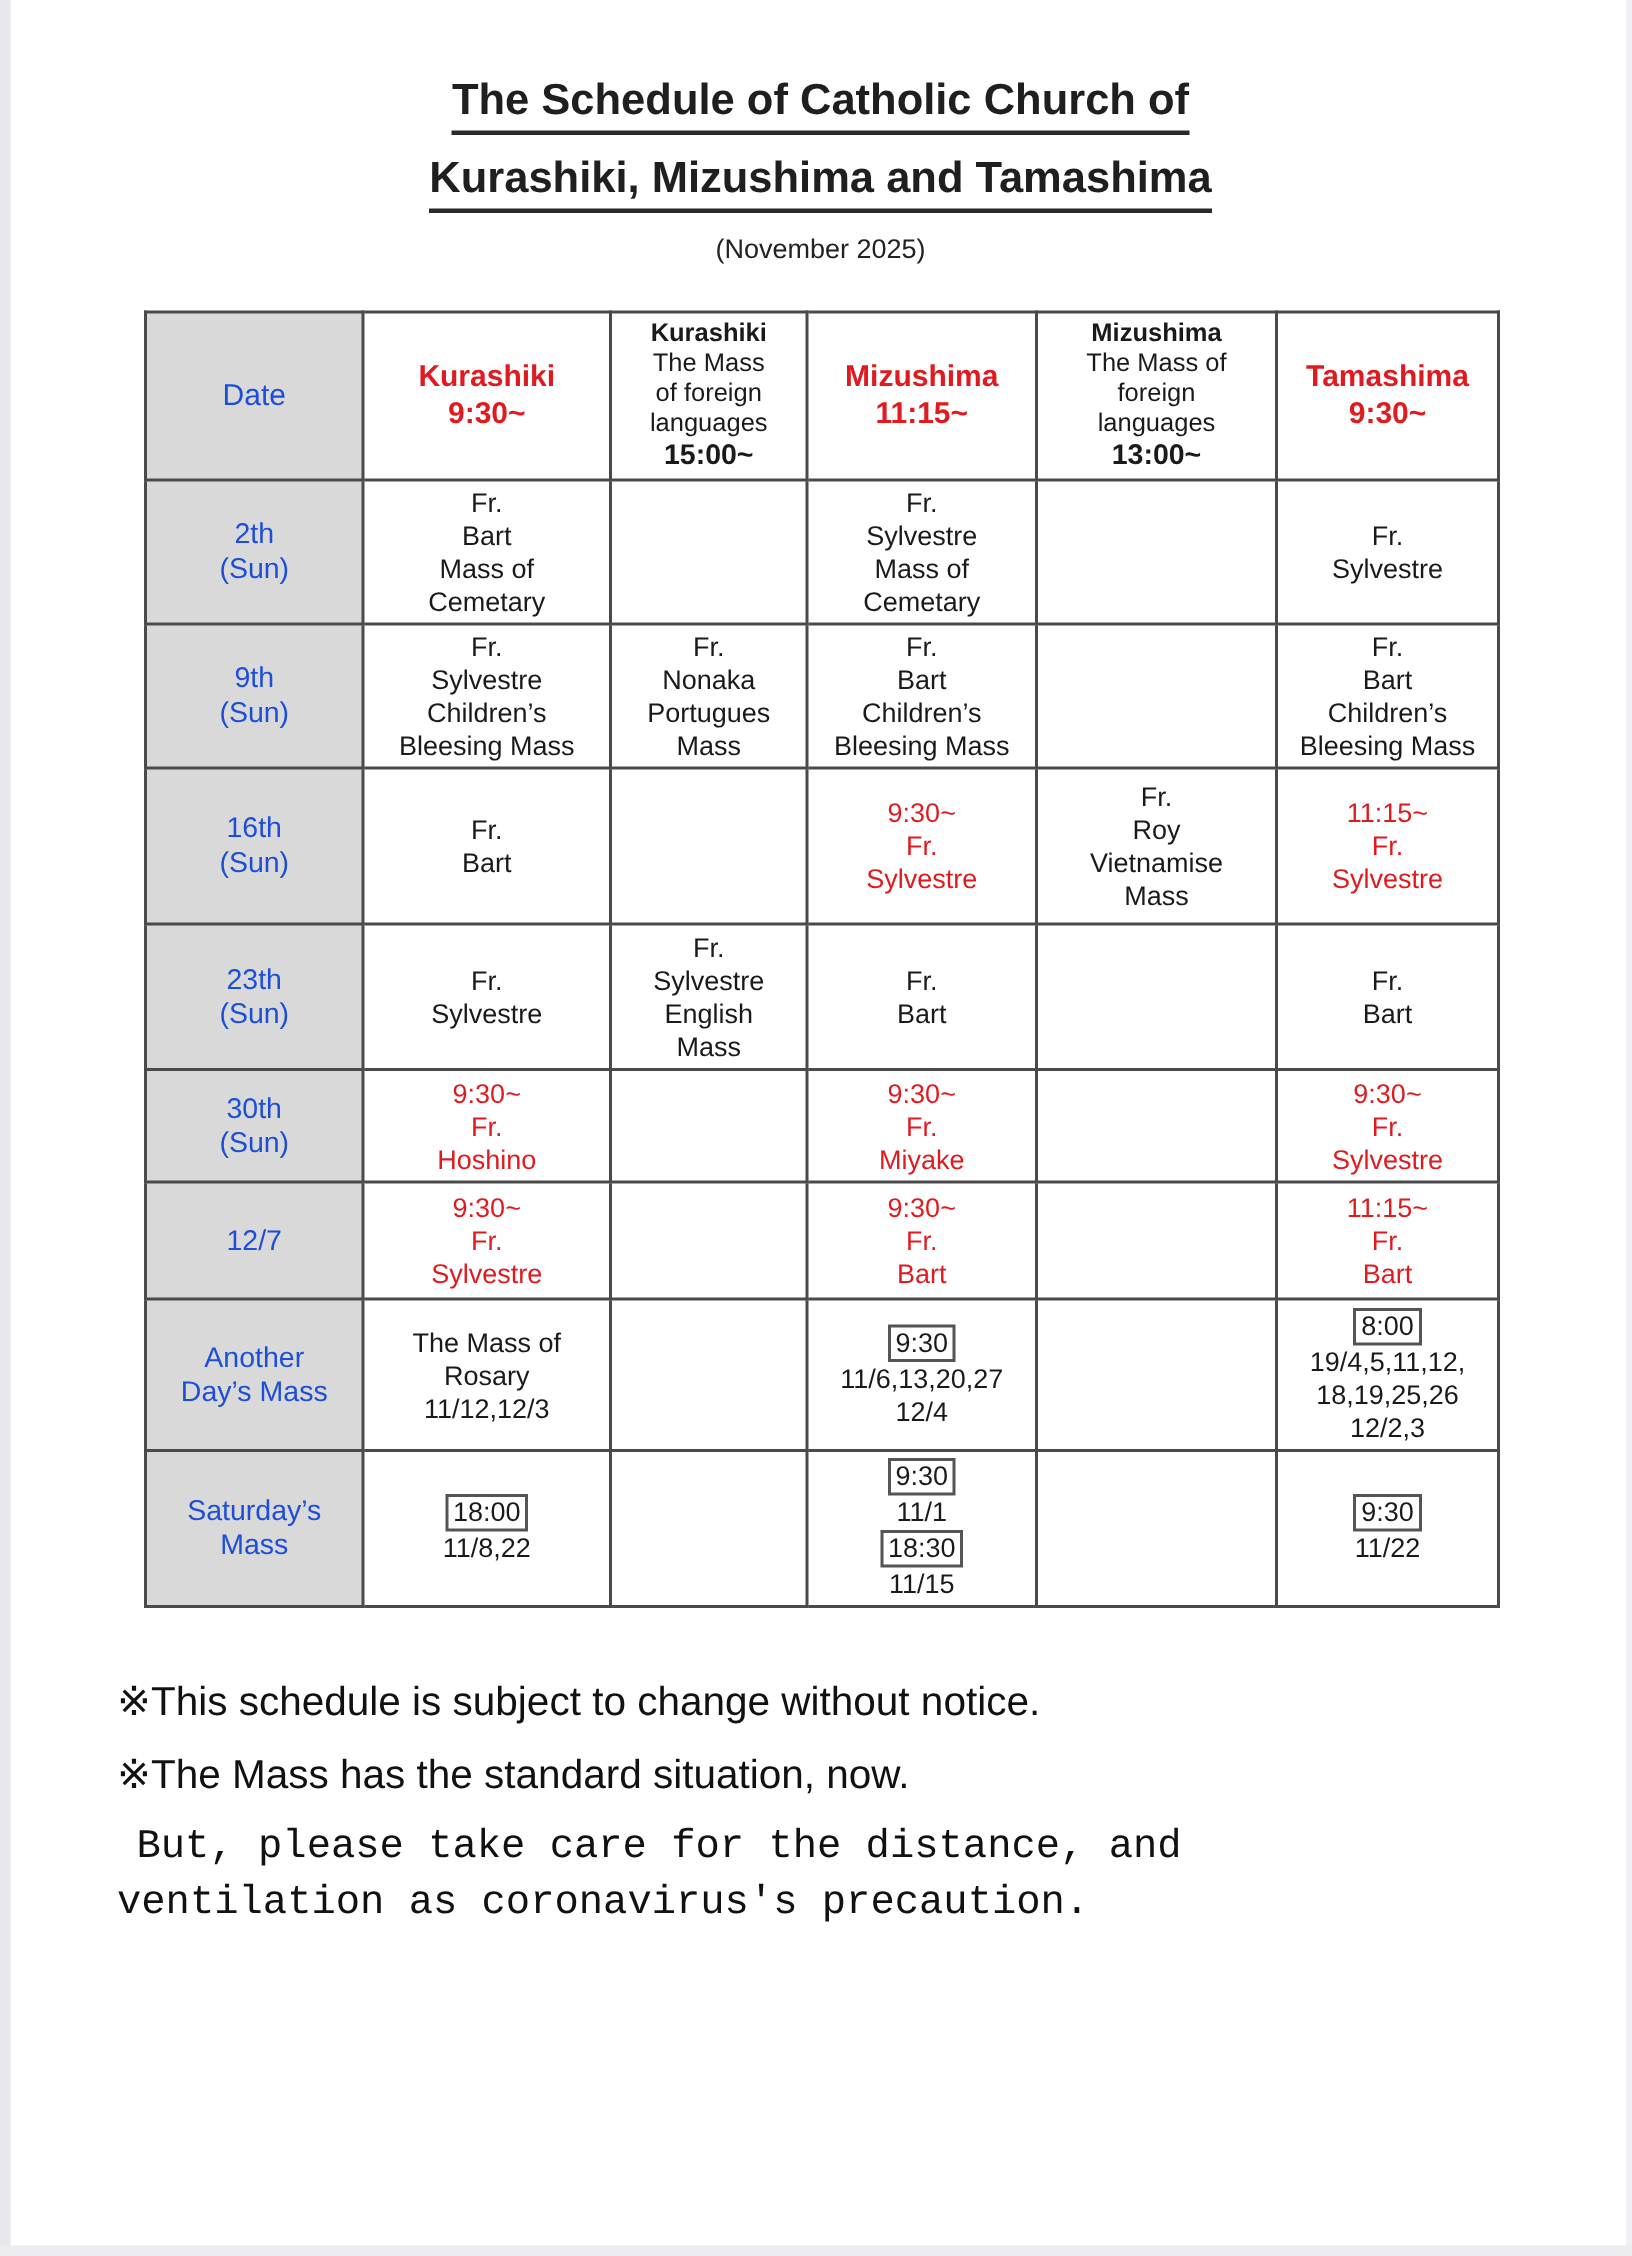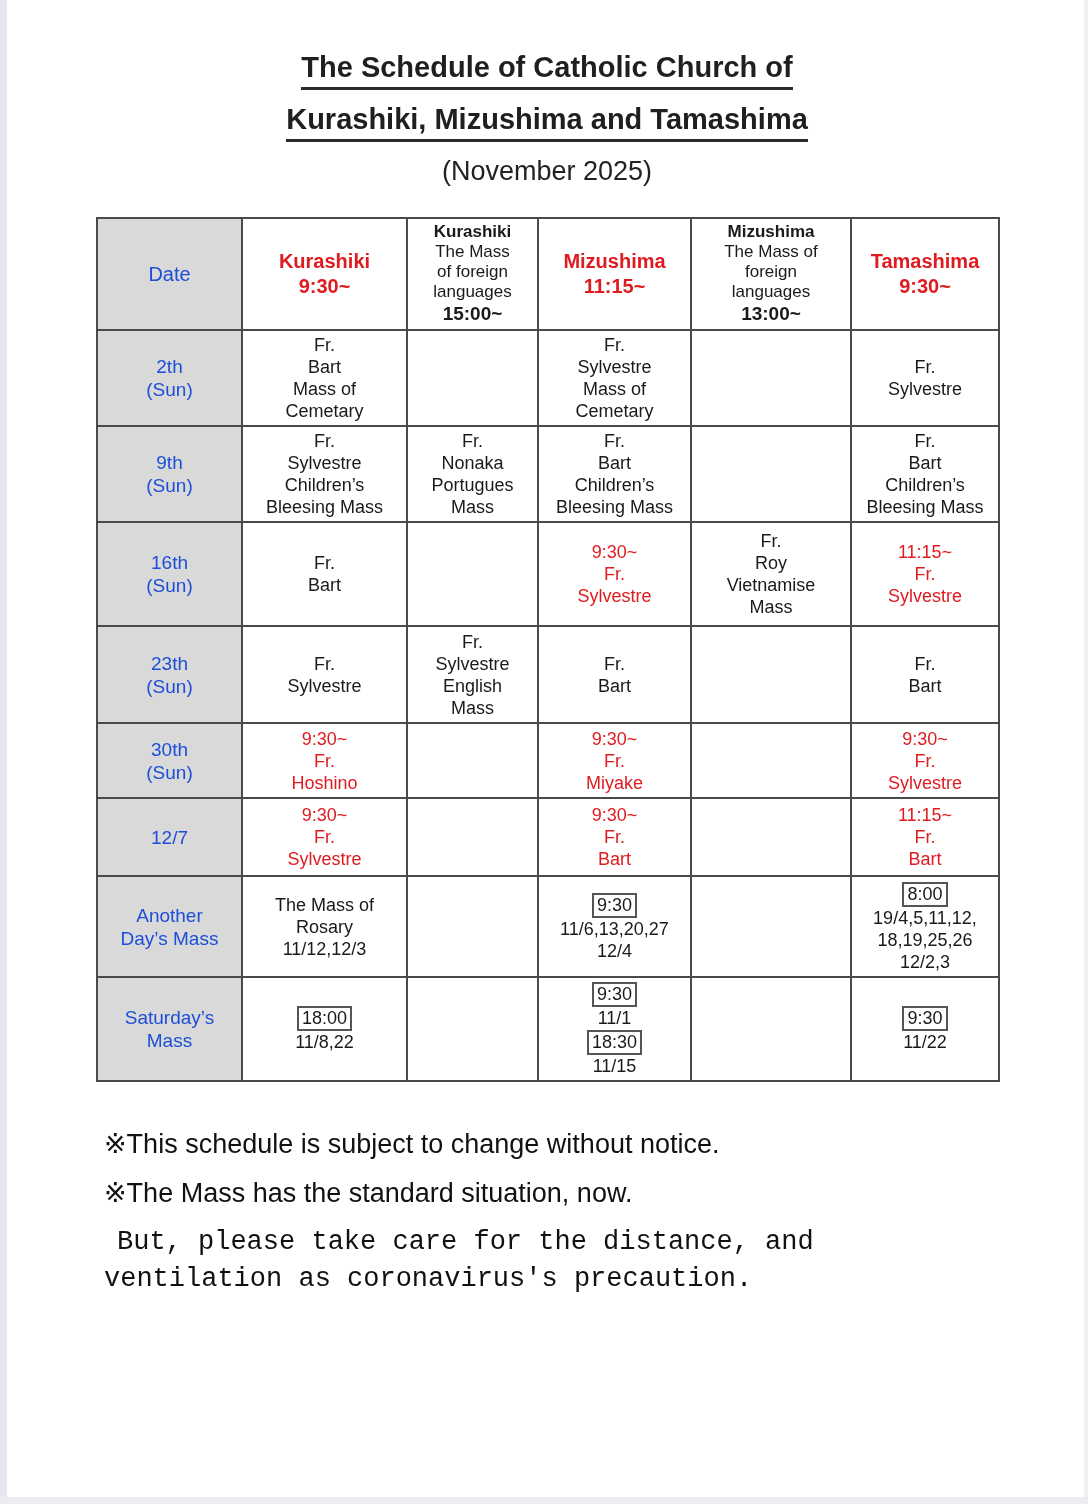--- a/index.html
+++ b/index.html
@@ -36,21 +36,21 @@
     font-size:29px;
     font-weight:bold;
     color:#1f1f1f;
     border-bottom:3px solid #2a2a2a;
     padding-bottom:3px;
     line-height:34px;
   }
   .title-gap{height:12px;}
   .subtitle{
     margin-top:14px;
-    font-size:27px;
+    font-size:18px;
     font-weight:normal;
     color:#222;
   }
 
   table.schedule{
     border-collapse:collapse;
     table-layout:fixed;
     width:902px;
     margin:30px 0 0 96px;
   }
@@ -81,21 +81,21 @@
   .head-sub{font-size:17px;line-height:20px;}
   .head-time{font-size:19px;line-height:24px;font-weight:bold;}
   .box{
     display:inline-block;
     border:2px solid #555;
     padding:0 3px;
     line-height:21px;
     margin-top:1px;
   }
   .notes{
-    margin:44px 0 0 104px;
+    margin:44px 0 0 78px;
     width:760px;
     font-size:27px;
     line-height:37px;
     color:#111;
   }
   .notes p{margin-bottom:12px;}
   .notes p.indent{text-indent:13px;width:745px;font-family:Liberation Mono, monospace;}
 </style>
 </head>
 <body>

